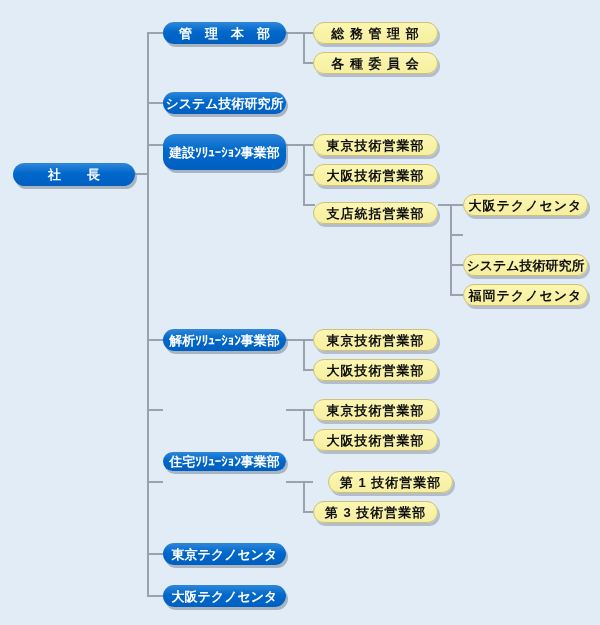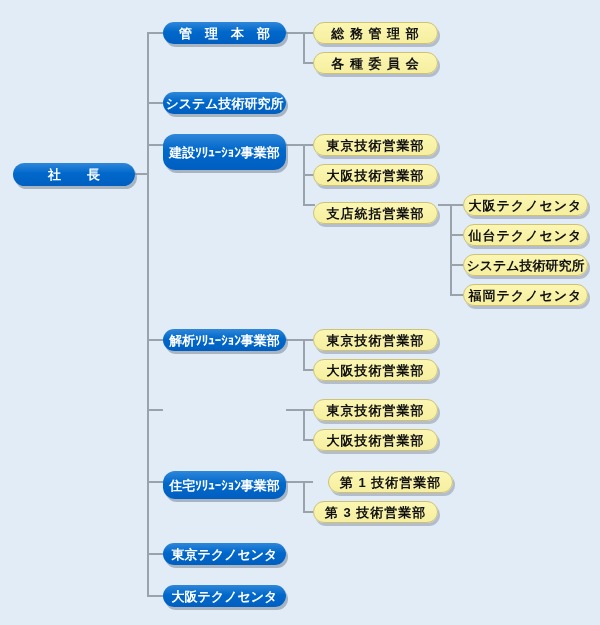--- a/index.html
+++ b/index.html
@@ -80,38 +80,37 @@
   <div class="line" style="left:286px;top:481px;width:27px;height:2px"></div>
   <div class="line" style="left:303px;top:481px;width:2px;height:32px"></div>
   <div class="line" style="left:303px;top:511px;width:12px;height:2px"></div>
 
   <div class="pill blue root" style="left:13px;top:163px;width:122px;height:23px">社　　長</div>
 
   <div class="pill blue" style="left:163px;top:22px;width:123px;height:22px">管　理　本　部</div>
   <div class="pill blue tight" style="left:163px;top:92px;width:123px;height:22px">システム技術研究所</div>
   <div class="pill blue tight" style="left:163px;top:134px;width:123px;height:36px">建設ｿﾘｭｰｼｮﾝ事業部</div>
   <div class="pill blue tight" style="left:163px;top:329px;width:123px;height:22px">解析ｿﾘｭｰｼｮﾝ事業部</div>
-  <div class="pill blue tight" style="left:163px;top:471px;width:123px;height:28px">住宅ｿﾘｭｰｼｮﾝ事業部</div>
+  <div class="pill blue tight" style="left:163px;top:452px;width:123px;height:19px">住宅ｿﾘｭｰｼｮﾝ事業部</div>
   <div class="pill blue tight" style="left:163px;top:543px;width:123px;height:22px">東京テクノセンタ</div>
   <div class="pill blue tight" style="left:163px;top:585px;width:123px;height:22px">大阪テクノセンタ</div>
 
   <div class="pill yellow" style="left:313px;top:22px;width:125px;height:22px">総 務 管 理 部</div>
   <div class="pill yellow" style="left:313px;top:52px;width:125px;height:22px">各 種 委 員 会</div>
 
   <div class="pill yellow" style="left:313px;top:134px;width:125px;height:22px">東京技術営業部</div>
   <div class="pill yellow" style="left:313px;top:164px;width:125px;height:22px">大阪技術営業部</div>
   <div class="pill yellow" style="left:313px;top:202px;width:125px;height:22px">支店統括営業部</div>
 
   <div class="pill yellow" style="left:313px;top:329px;width:125px;height:22px">東京技術営業部</div>
   <div class="pill yellow" style="left:313px;top:359px;width:125px;height:22px">大阪技術営業部</div>
 
   <div class="pill yellow" style="left:313px;top:399px;width:125px;height:22px">東京技術営業部</div>
   <div class="pill yellow" style="left:313px;top:429px;width:125px;height:22px">大阪技術営業部</div>
 
   <div class="pill yellow" style="left:328px;top:471px;width:125px;height:22px">第 1 技術営業部</div>
   <div class="pill yellow" style="left:313px;top:501px;width:125px;height:22px">第 3 技術営業部</div>
 
   <div class="pill yellow" style="left:463px;top:194px;width:125px;height:22px">大阪テクノセンタ</div>
-  <div class="pill yellow" style="left:463px;top:224px;width:125px;height:22px">仙台テクノセンタ</div>
   <div class="pill yellow tight" style="left:463px;top:254px;width:125px;height:22px">システム技術研究所</div>
   <div class="pill yellow" style="left:463px;top:284px;width:125px;height:22px">福岡テクノセンタ</div>
 
 </div>
 
 </body></html>

